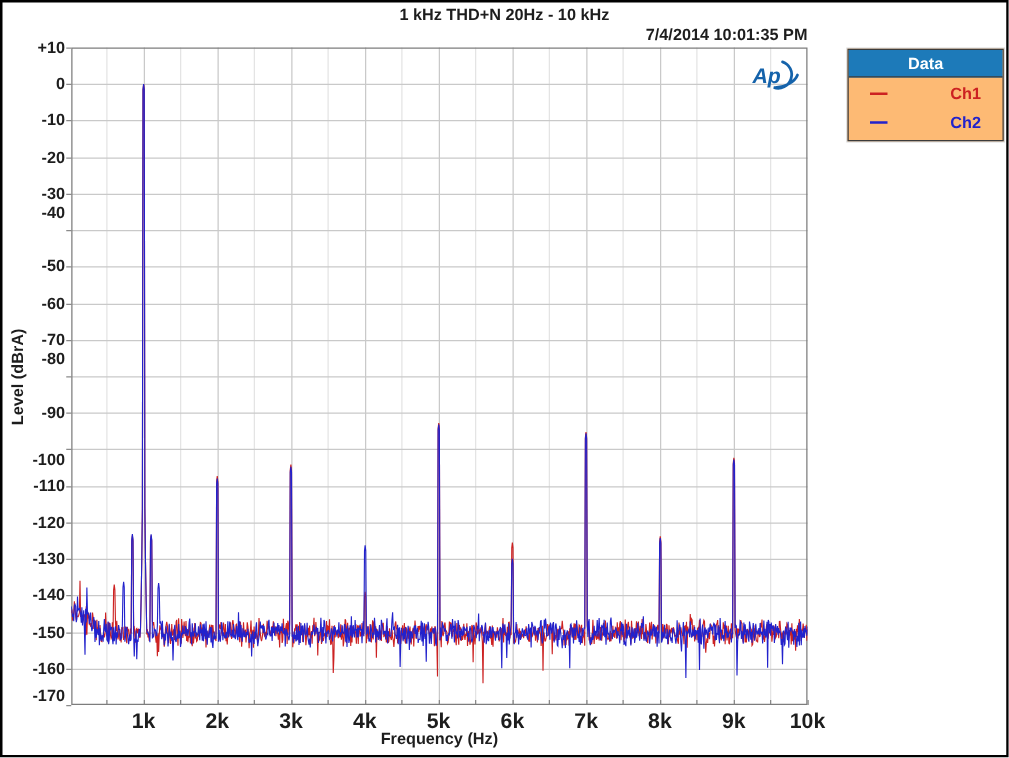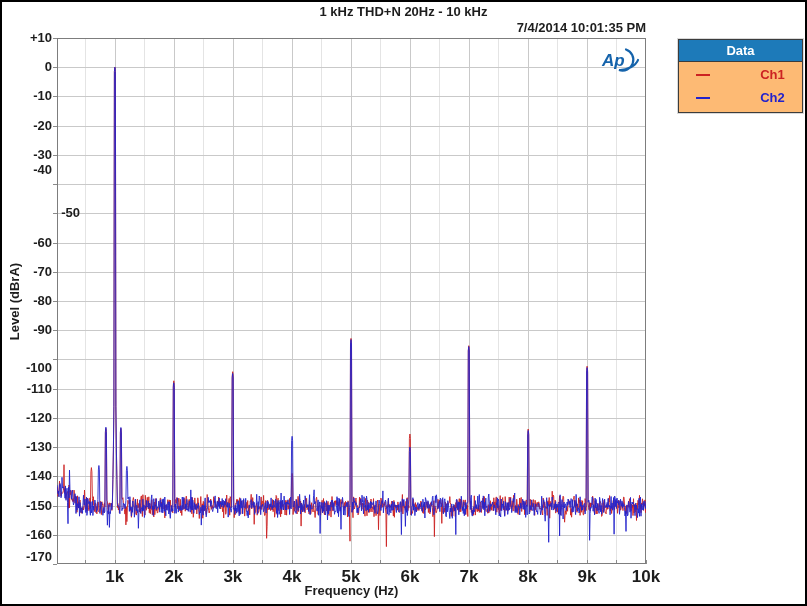--- a/index.html
+++ b/index.html
@@ -155,24 +155,24 @@
 
 <div class="ylabel">Level (dBrA)</div>
 <div class="xlabel">Frequency (Hz)</div>
 <div id="y-tick-labels">
     <div class="tick-label-y" style="top: 31px;">+10</div>
     <div class="tick-label-y" style="top: 60.2222px;">0</div>
     <div class="tick-label-y" style="top: 89.4444px;">-10</div>
     <div class="tick-label-y" style="top: 118.667px;">-20</div>
     <div class="tick-label-y" style="top: 147.889px;">-30</div>
     <div class="tick-label-y" style="top: 163px;">-40</div>
-    <div class="tick-label-y" style="top: 206.333px; padding-left: 28px;">-50</div>
+    <div class="tick-label-y" style="top: 206.333px;">-50</div>
     <div class="tick-label-y" style="top: 235.556px;">-60</div>
     <div class="tick-label-y" style="top: 264.778px;">-70</div>
-    <div class="tick-label-y" style="top: 294px;">-80</div>
+    <div class="tick-label-y" style="top: 280px;">-80</div>
     <div class="tick-label-y" style="top: 323.222px;">-90</div>
     <div class="tick-label-y" style="top: 361px;">-100</div>
     <div class="tick-label-y" style="top: 381.667px;">-110</div>
     <div class="tick-label-y" style="top: 410.889px;">-120</div>
     <div class="tick-label-y" style="top: 440.111px;">-130</div>
     <div class="tick-label-y" style="top: 469.333px;">-140</div>
     <div class="tick-label-y" style="top: 498.556px;">-150</div>
     <div class="tick-label-y" style="top: 527.778px;">-160</div>
     <div class="tick-label-y" style="top: 550px;">-170</div>
   </div>

